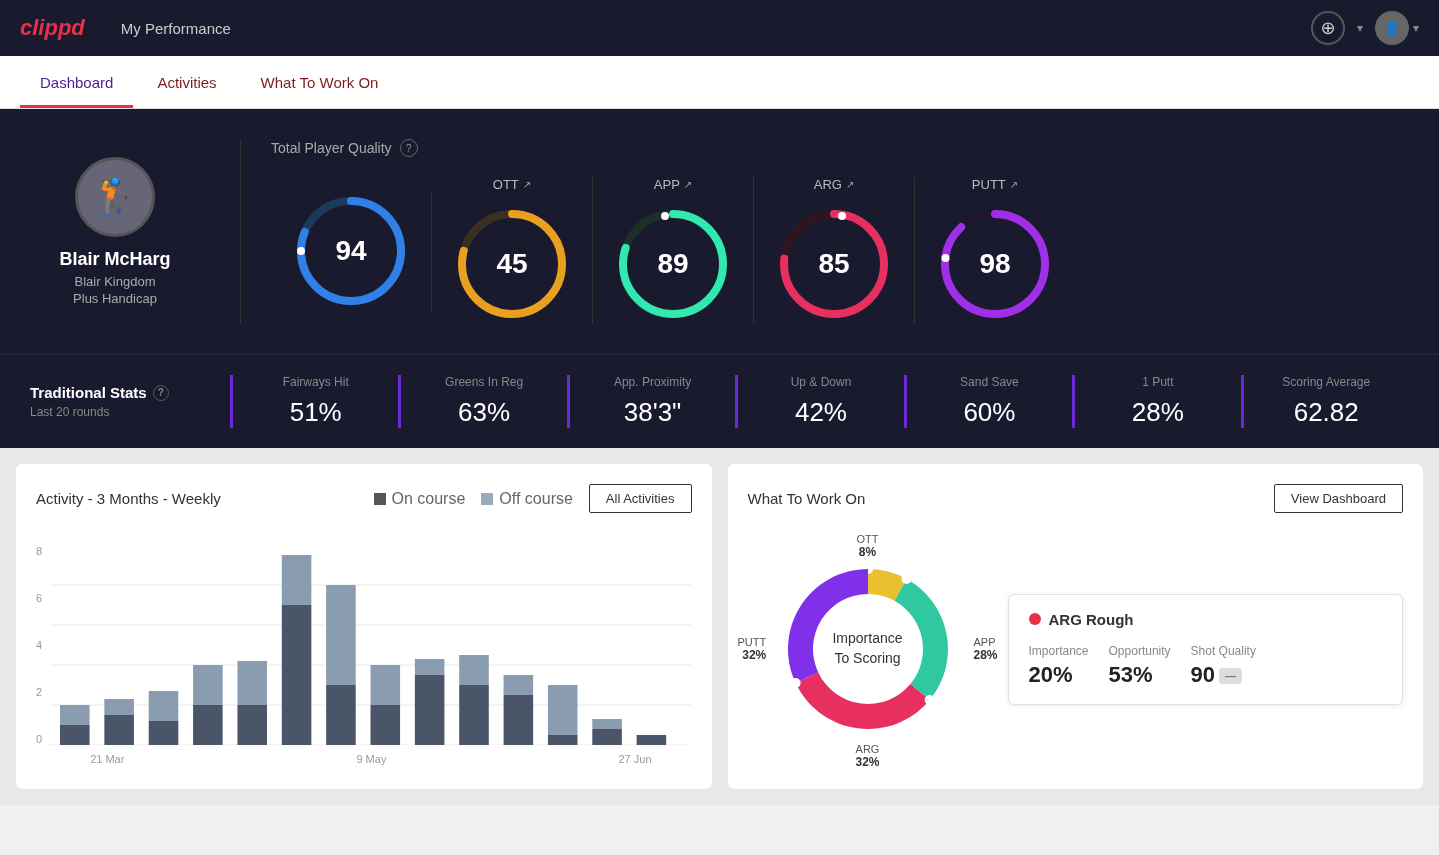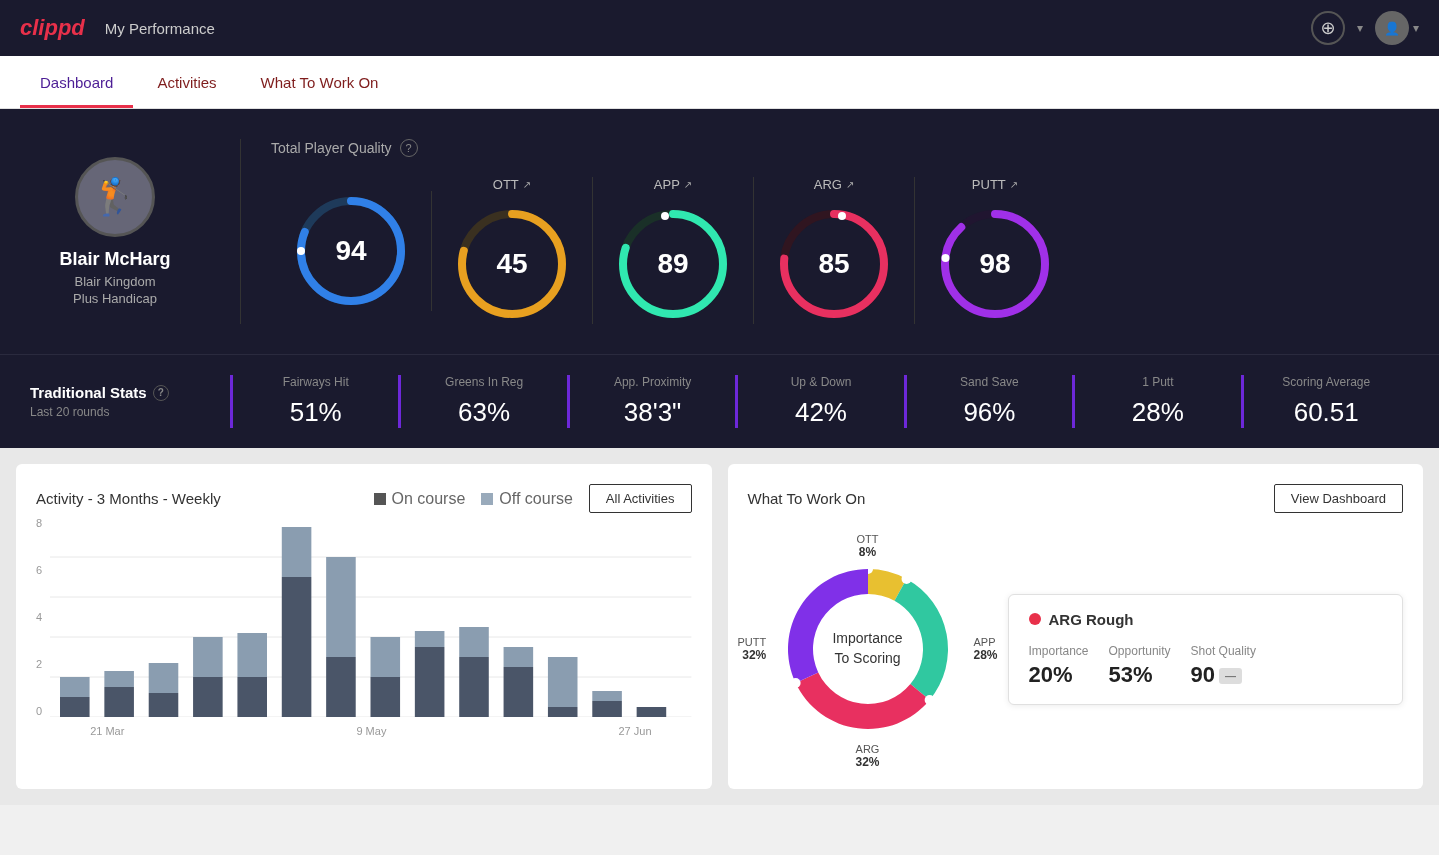--- a/index.html
+++ b/index.html
@@ -104,21 +104,21 @@
     .stats-grid { display: flex; flex: 1; gap: 0; }
     .stat-item { flex: 1; text-align: center; border-left: 3px solid #6d28d9; padding: 0 16px; }
     .stat-name { color: #888; font-size: 12px; margin-bottom: 8px; }
     .stat-value { color: #fff; font-size: 26px; font-weight: 300; }
 
     
     .panels { display: flex; gap: 16px; padding: 16px; background: #e8e8e8; }
     .panel { background: #fff; border-radius: 6px; padding: 20px; flex: 1; }
 
     
-    .chart-header { display: flex; align-items: center; justify-content: space-between; margin-bottom: 4px; }
+    .chart-header { display: flex; align-items: center; justify-content: space-between; margin-bottom: 32px; }
     .chart-title { font-size: 15px; color: #333; font-weight: 500; }
     .chart-legend { display: flex; align-items: center; gap: 16px; }
     .legend-item { display: flex; align-items: center; gap: 6px; font-size: 16px; color: #666; }
     .legend-dot { width: 12px; height: 12px; }
     .all-activities-btn {
       border: 1px solid #333; padding: 6px 16px; font-size: 13px;
       color: #333; background: #fff; cursor: pointer; border-radius: 2px;
     }
 
     .chart-xlabels { display: flex; justify-content: space-between; padding: 4px 40px 0; }
@@ -138,21 +138,21 @@
     .info-metrics { display: flex; gap: 20px; margin-top: 8px; }
     .info-metric { }
     .info-metric-label { font-size: 12px; color: #888; margin-bottom: 4px; }
     .info-metric-value { font-size: 22px; font-weight: 700; color: #222; }
     .info-metric-badge { display: inline-block; background: #e0e0e0; color: #666; padding: 2px 8px; font-size: 12px; border-radius: 3px; margin-left: 6px; }
   </style>
 </head>
 <body>
 
 <div class="header">
-  <div style="display:flex;align-items:center;">
+  <div style="display:flex;align-items:center;gap:16px;">
     <div class="logo">clippd</div>
     <div class="header-title">My Performance</div>
   </div>
   <div class="header-actions">
     <button class="header-btn">⊕</button>
     <span style="color:#888;font-size:12px;">▾</span>
     <div class="avatar-wrapper">
       <div class="avatar">👤</div>
       <span style="color:#888;font-size:12px;">▾</span>
     </div>
@@ -281,29 +281,29 @@
       <div class="stat-item">
         <div class="stat-name">App. Proximity</div>
         <div class="stat-value">38'3"</div>
       </div>
       <div class="stat-item">
         <div class="stat-name">Up &amp; Down</div>
         <div class="stat-value">42%</div>
       </div>
       <div class="stat-item">
         <div class="stat-name">Sand Save</div>
-        <div class="stat-value">96%</div>
+        <div class="stat-value">60%</div>
       </div>
       <div class="stat-item">
         <div class="stat-name">1 Putt</div>
         <div class="stat-value">28%</div>
       </div>
       <div class="stat-item">
         <div class="stat-name">Scoring Average</div>
-        <div class="stat-value">60.51</div>
+        <div class="stat-value">62.82</div>
       </div>
     </div>
 </div>
 
 <div class="panels">
 
   <div class="panel">
     <div class="chart-header">
       <div class="chart-title">Activity - 3 Months - Weekly</div>
       <div style="display:flex;align-items:center;gap:16px;">

